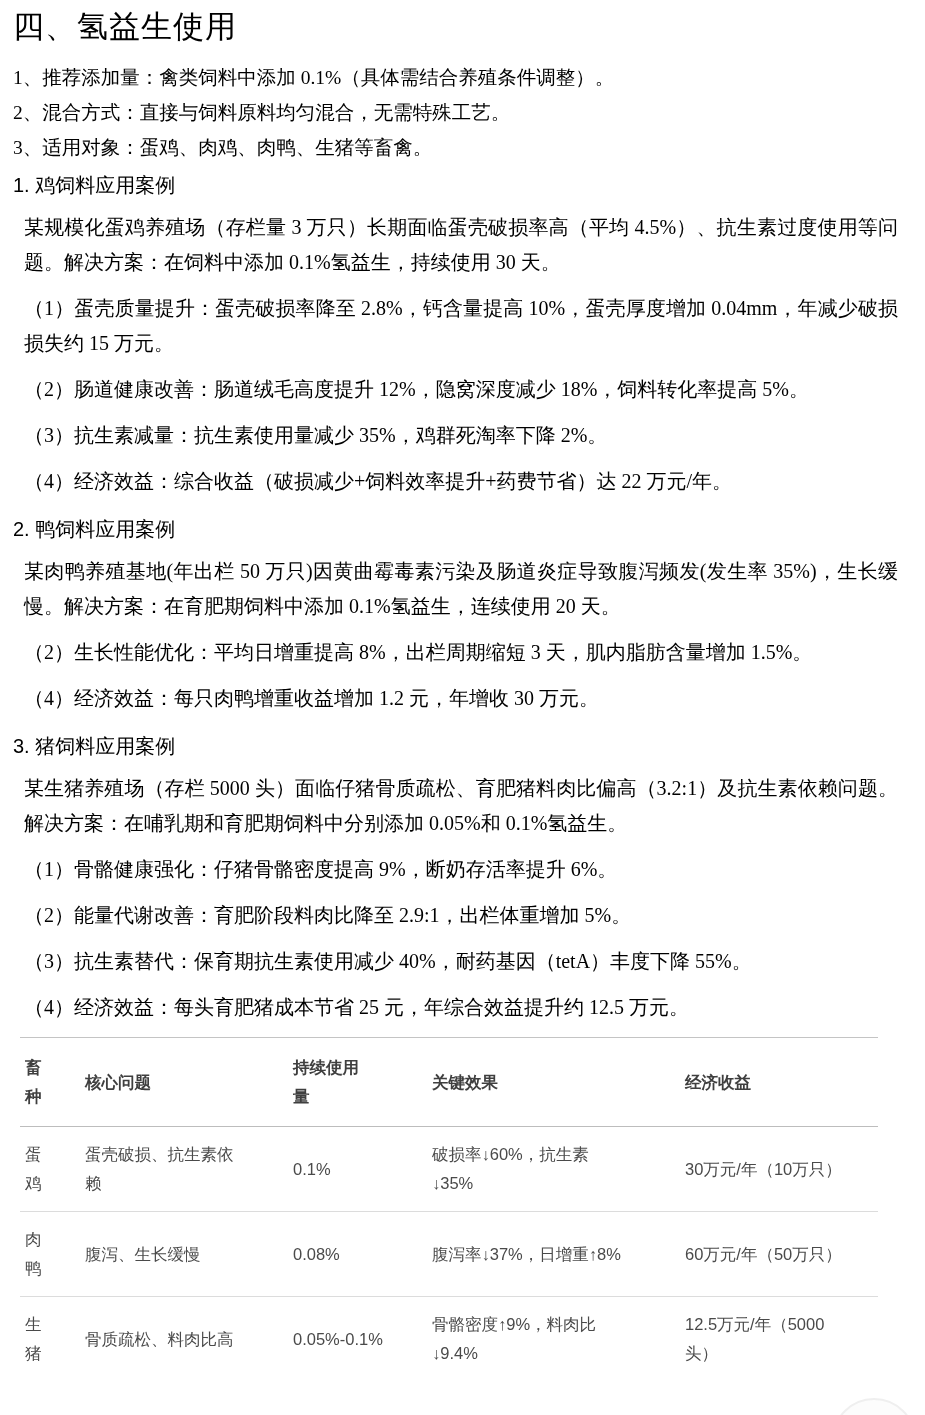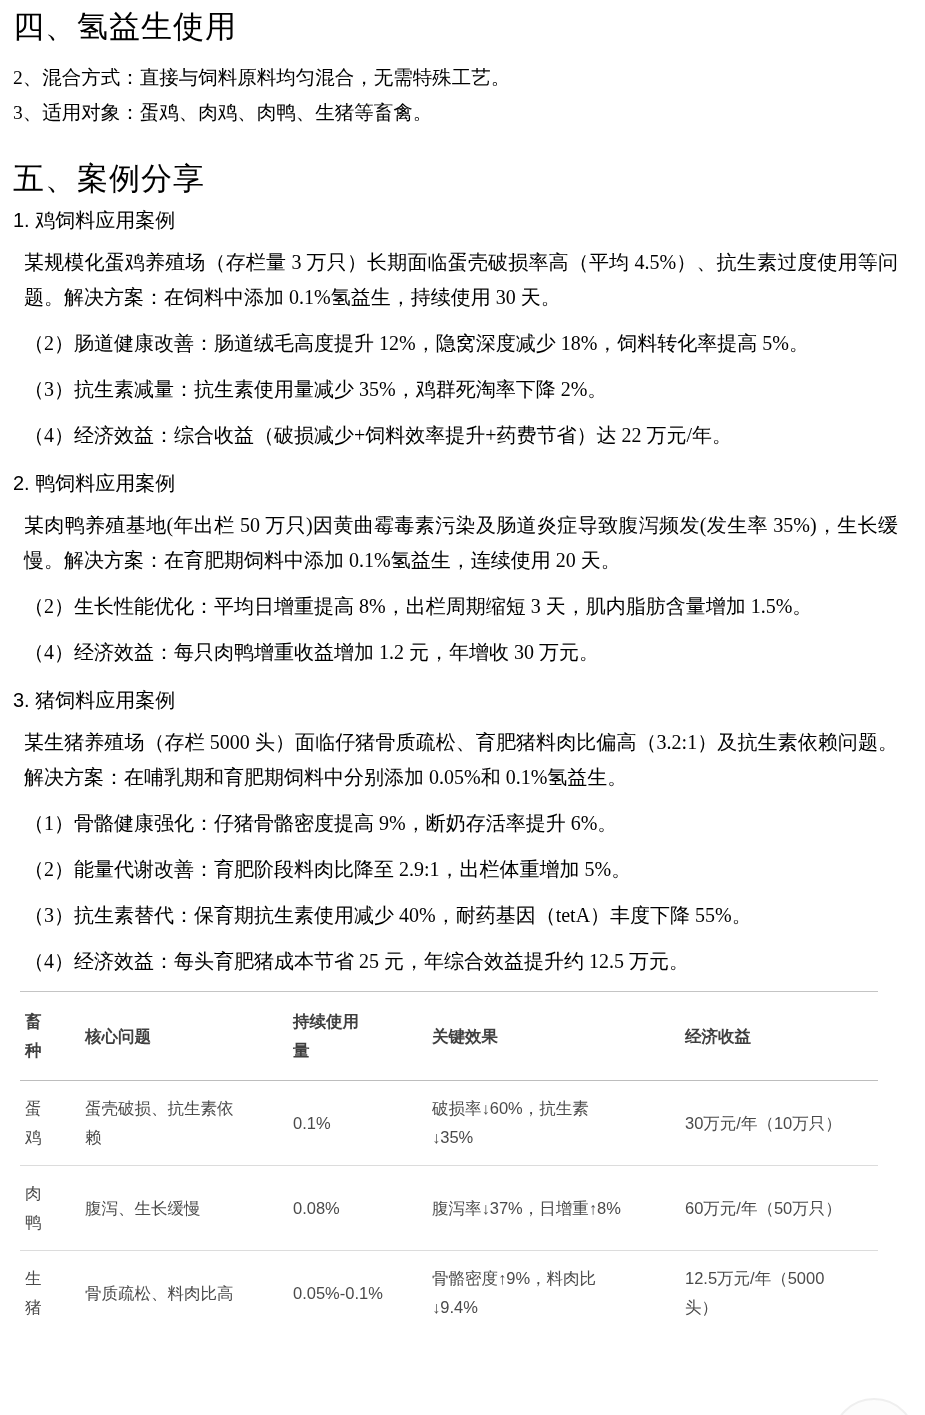--- a/index.html
+++ b/index.html
@@ -79,29 +79,30 @@
     background: #fcfcfc;
   }
 </style>
 </head>
 <body>
 
 <div class="doc">
 
   <h1 class="sec-heading">四、氢益生使用</h1>
   <ul class="usage-list">
+    <li>1、推荐添加量：禽类饲料中添加 0.1%（具体需结合养殖条件调整）。</li>
     <li>2、混合方式：直接与饲料原料均匀混合，无需特殊工艺。</li>
     <li>3、适用对象：蛋鸡、肉鸡、肉鸭、生猪等畜禽。</li>
   </ul>
 
-  <h1 class="sec-heading second">五、案例分享</h1>
 
   <div class="case-block">
     <div class="case-title">1. 鸡饲料应用案例</div>
     <p>某规模化蛋鸡养殖场（存栏量 3 万只）长期面临蛋壳破损率高（平均 4.5%）、抗生素过度使用等问题。解决方案：在饲料中添加 0.1%氢益生，持续使用 30 天。</p>
+    <p>（1）蛋壳质量提升：蛋壳破损率降至 2.8%，钙含量提高 10%，蛋壳厚度增加 0.04mm，年减少破损损失约 15 万元。</p>
     <p>（2）肠道健康改善：肠道绒毛高度提升 12%，隐窝深度减少 18%，饲料转化率提高 5%。</p>
     <p>（3）抗生素减量：抗生素使用量减少 35%，鸡群死淘率下降 2%。</p>
     <p>（4）经济效益：综合收益（破损减少+饲料效率提升+药费节省）达 22 万元/年。</p>
   </div>
 
   <div class="case-block">
     <div class="case-title">2. 鸭饲料应用案例</div>
     <p>某肉鸭养殖基地(年出栏 50 万只)因黄曲霉毒素污染及肠道炎症导致腹泻频发(发生率 35%)，生长缓慢。解决方案：在育肥期饲料中添加 0.1%氢益生，连续使用 20 天。</p>
     <p>（2）生长性能优化：平均日增重提高 8%，出栏周期缩短 3 天，肌内脂肪含量增加 1.5%。</p>
     <p>（4）经济效益：每只肉鸭增重收益增加 1.2 元，年增收 30 万元。</p>

